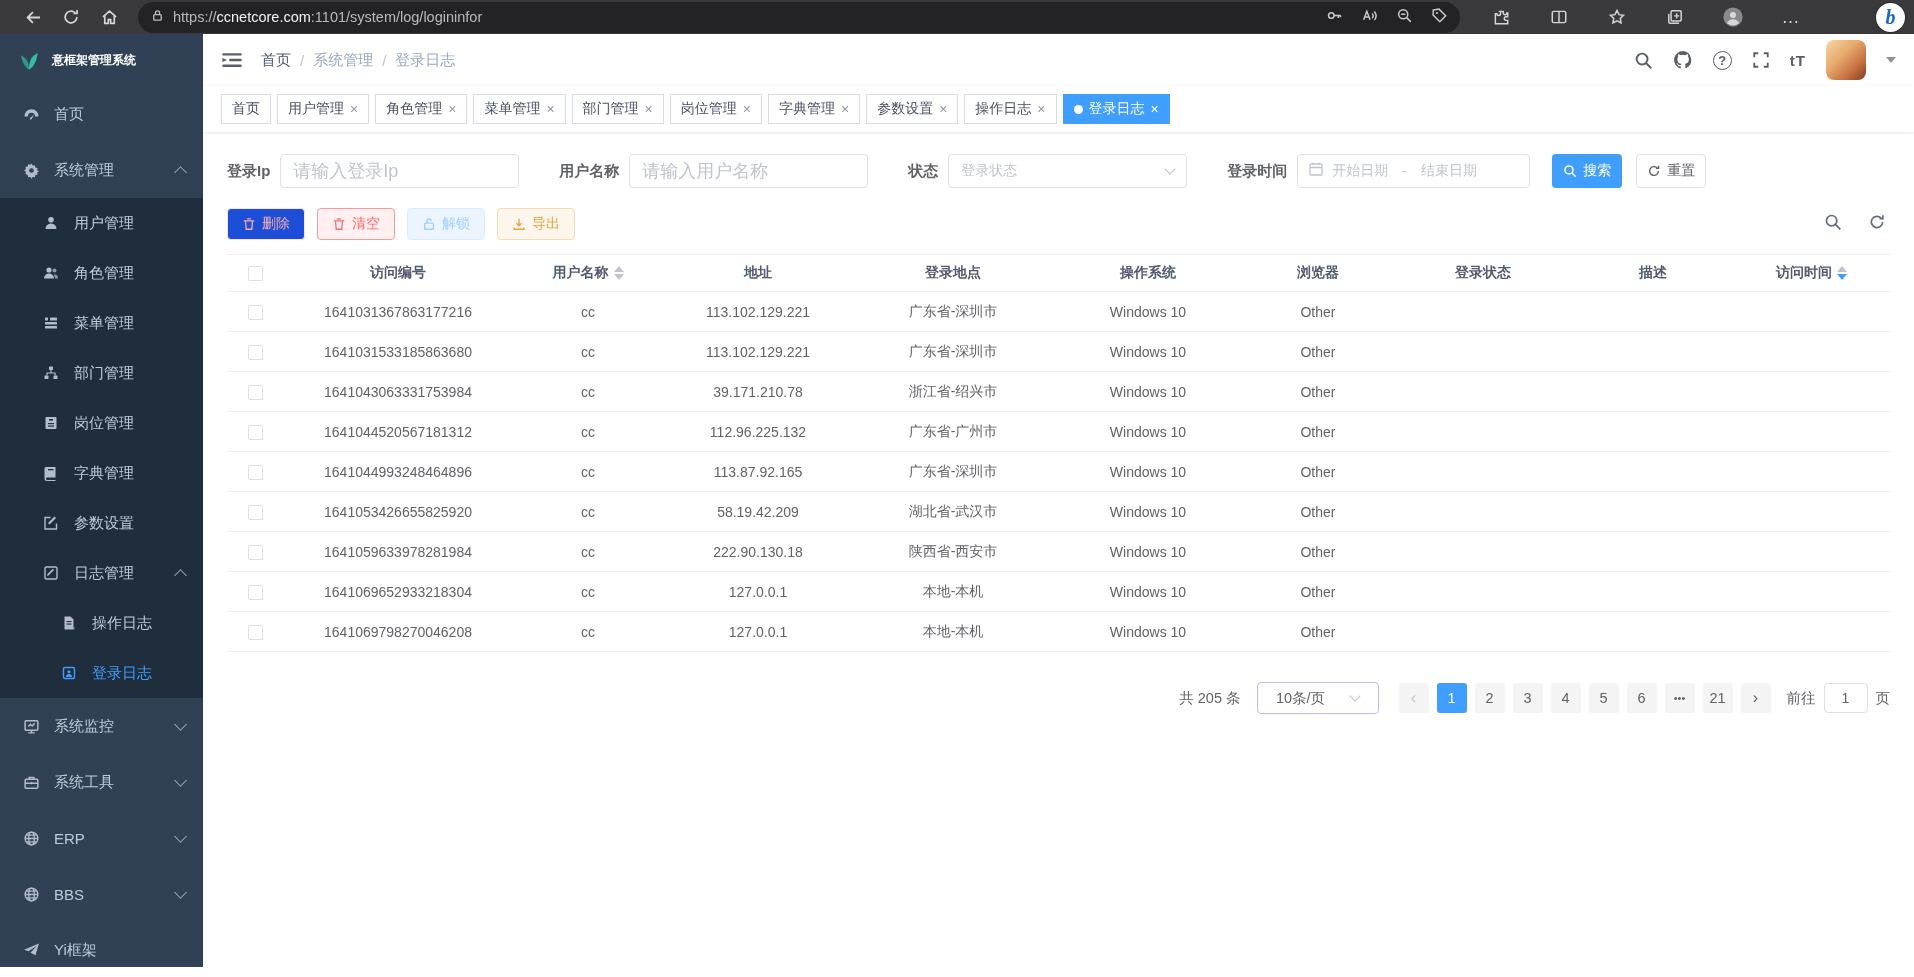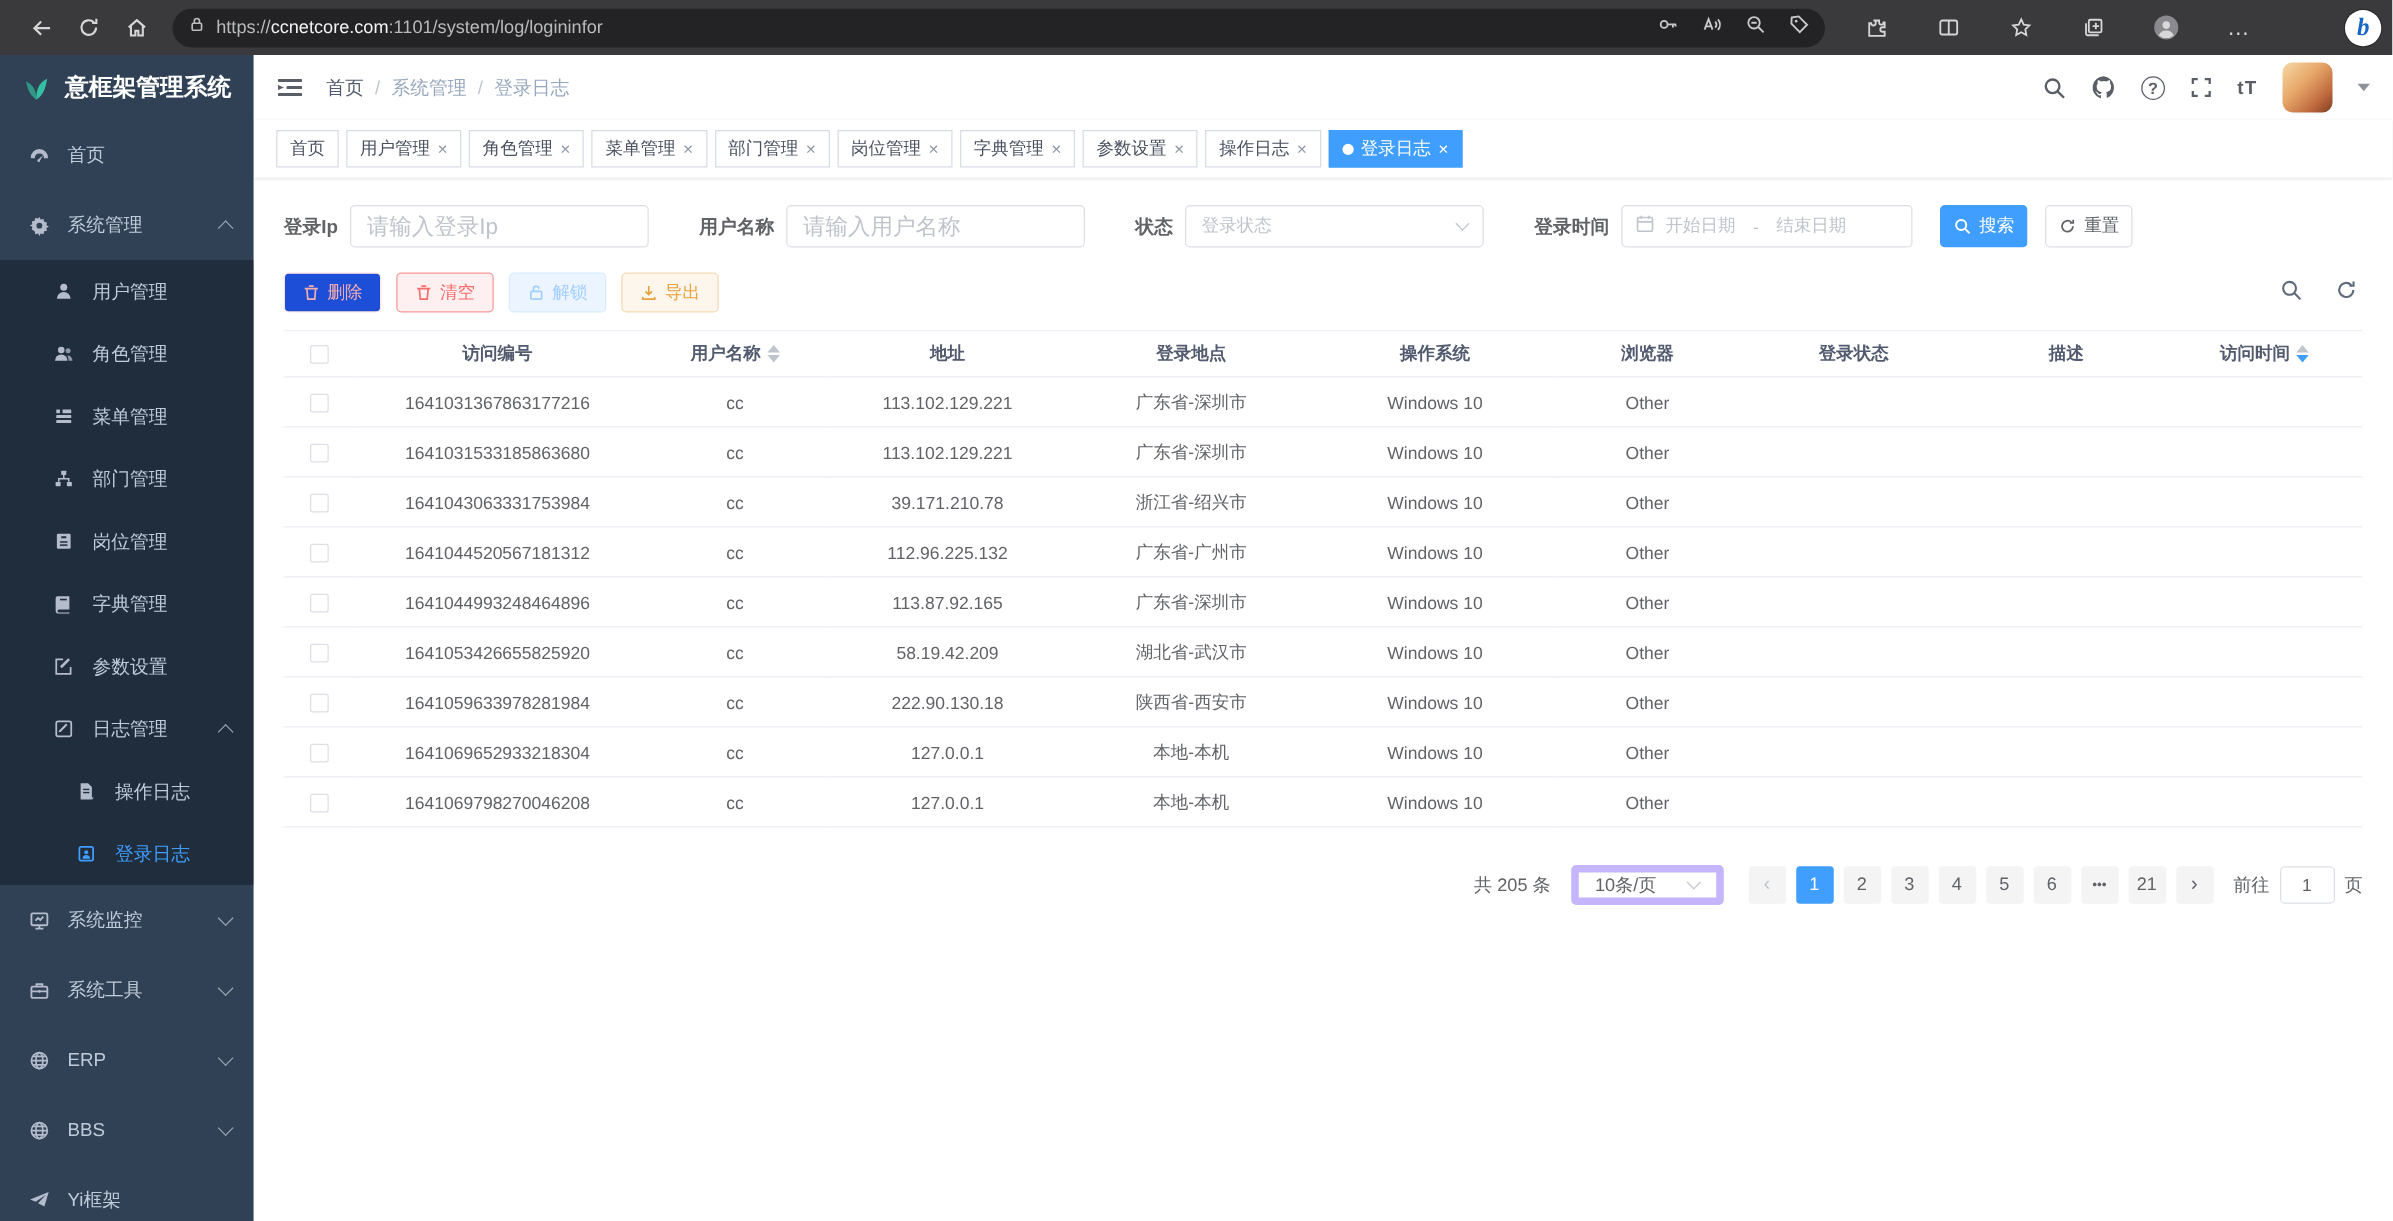--- a/index.html
+++ b/index.html
@@ -1,39 +1,39 @@
 <!DOCTYPE html>
 <html><head>
 <meta charset="utf-8">
 <style>
   * { box-sizing: border-box; margin: 0; padding: 0; }
   html,body { width:1914px; height:977px; overflow:hidden; background:#fff;
     font-family:"Liberation Sans","DejaVu Sans",sans-serif; }
 
   
-  .browser-bar { height:44px; background:#3a3a3d; display:flex; align-items:center; color:#d6d6d6; }
+  .browser-bar { height:34px; background:#3a3a3d; display:flex; align-items:center; color:#d6d6d6; }
   .b-icon { width:38px; height:34px; display:flex; align-items:center; justify-content:center; cursor:pointer; border-radius:4px; }
   .b-icon svg { display:block; }
   .url-pill { margin-left:10px; width:1322px; height:31px; background:#232326; border-radius:16px;
     display:flex; align-items:center; padding:0 12px; }
   .url-text { font-size:14.5px; color:#b9babc; margin-left:8px; flex:1; white-space:nowrap; overflow:hidden; }
   .url-text .host { color:#f2f2f2; }
   .pill-icons { display:flex; align-items:center; gap:18px; margin-left:auto; color:#c9c9cb; }
   .bar-right { display:flex; align-items:center; gap:20px; margin-left:22px; color:#d6d6d6; }
   .copilot { margin-left:auto; margin-right:9px; width:29px; height:29px; border-radius:50%; background:#fff;
     display:flex; align-items:center; justify-content:center; box-shadow:0 0 0 1px rgba(0,0,0,.25); }
   .copilot span { color:#1866c5; font-weight:bold; font-size:20px; font-family:"Liberation Serif","DejaVu Serif",serif; font-style:italic; }
 
   
   .app { display:flex; height:933px; }
 
   
   .sidebar { width:203px; background:#304156; flex:none; overflow:hidden; }
   .logo-row { height:52px; display:flex; align-items:center; padding-left:16px; gap:10px; }
-  .logo-title { color:#fff; font-size:19px; font-weight:bold; white-space:nowrap; }
+  .logo-title { color:#fff; font-size:12px; font-weight:bold; white-space:nowrap; }
   .menu-item, .sub-item { position:relative; display:flex; align-items:center; color:#bfcbd9; font-size:15px; cursor:pointer; white-space:nowrap; }
   .menu-item { height:56px; padding-left:22px; }
   .sub-wrap { background:#1f2d3d; }
   .sub-item { height:50px; padding-left:42px; }
   .sub-item.lvl2 { padding-left:60px; }
   .m-ico { width:18px; height:18px; margin-right:14px; color:#b4bccc; display:flex; align-items:center; justify-content:center; flex:none; }
   .m-ico svg { display:block; }
   .sub-item.active, .sub-item.active .m-ico { color:#409eff; }
   .chev { position:absolute; right:18px; width:9px; height:9px; border-right:1.6px solid #9aa5b1; border-bottom:1.6px solid #9aa5b1; }
   .chev.down { transform:rotate(45deg); margin-top:-4px; }
@@ -99,21 +99,21 @@
   .checkbox { display:inline-block; width:15px; height:15px; border:1px solid #dcdfe6; border-radius:2px; background:#fff; cursor:pointer; vertical-align:middle; }
   .sort-wrap { display:inline-flex; flex-direction:column; vertical-align:middle; margin-left:5px; gap:2px; }
   .car { width:0; height:0; border-left:5px solid transparent; border-right:5px solid transparent; }
   .car.up { border-bottom:6px solid #c0c4cc; }
   .car.dn { border-top:6px solid #c0c4cc; }
   .car.dn.active { border-top-color:#409eff; }
 
   
   .pagination { display:flex; align-items:center; justify-content:flex-end; margin-top:30px; font-size:14.5px; color:#606266; padding-right:0; }
   .pg-total { margin-right:16px; }
-  .pg-size { width:122px; height:32px; border:6px solid #c4b5fd; border-radius:4px; display:flex; align-items:center; justify-content:center; gap:26px; cursor:pointer; margin-right:16px; }
+  .pg-size { width:122px; height:32px; border:1px solid #c4b5fd; border-radius:4px; display:flex; align-items:center; justify-content:center; gap:26px; cursor:pointer; margin-right:16px; }
   .pg-btn { min-width:30px; height:30px; line-height:30px; text-align:center; background:#f4f4f5; color:#606266; border-radius:3px; margin:0 4px; cursor:pointer; font-weight:500; padding:0 4px; }
   .pg-btn.active { background:#409eff; color:#fff; }
   .pg-btn.arrow { font-size:16px; }
   .pg-btn.prev { color:#c0c4cc; }
   .pg-goto { margin-left:12px; display:flex; align-items:center; gap:8px; }
   .pg-input { width:44px; height:30px; border:1px solid #dcdfe6; border-radius:4px; text-align:center; font-size:14px; color:#606266; outline:none; }
 </style>
 </head>
 <body>
 

